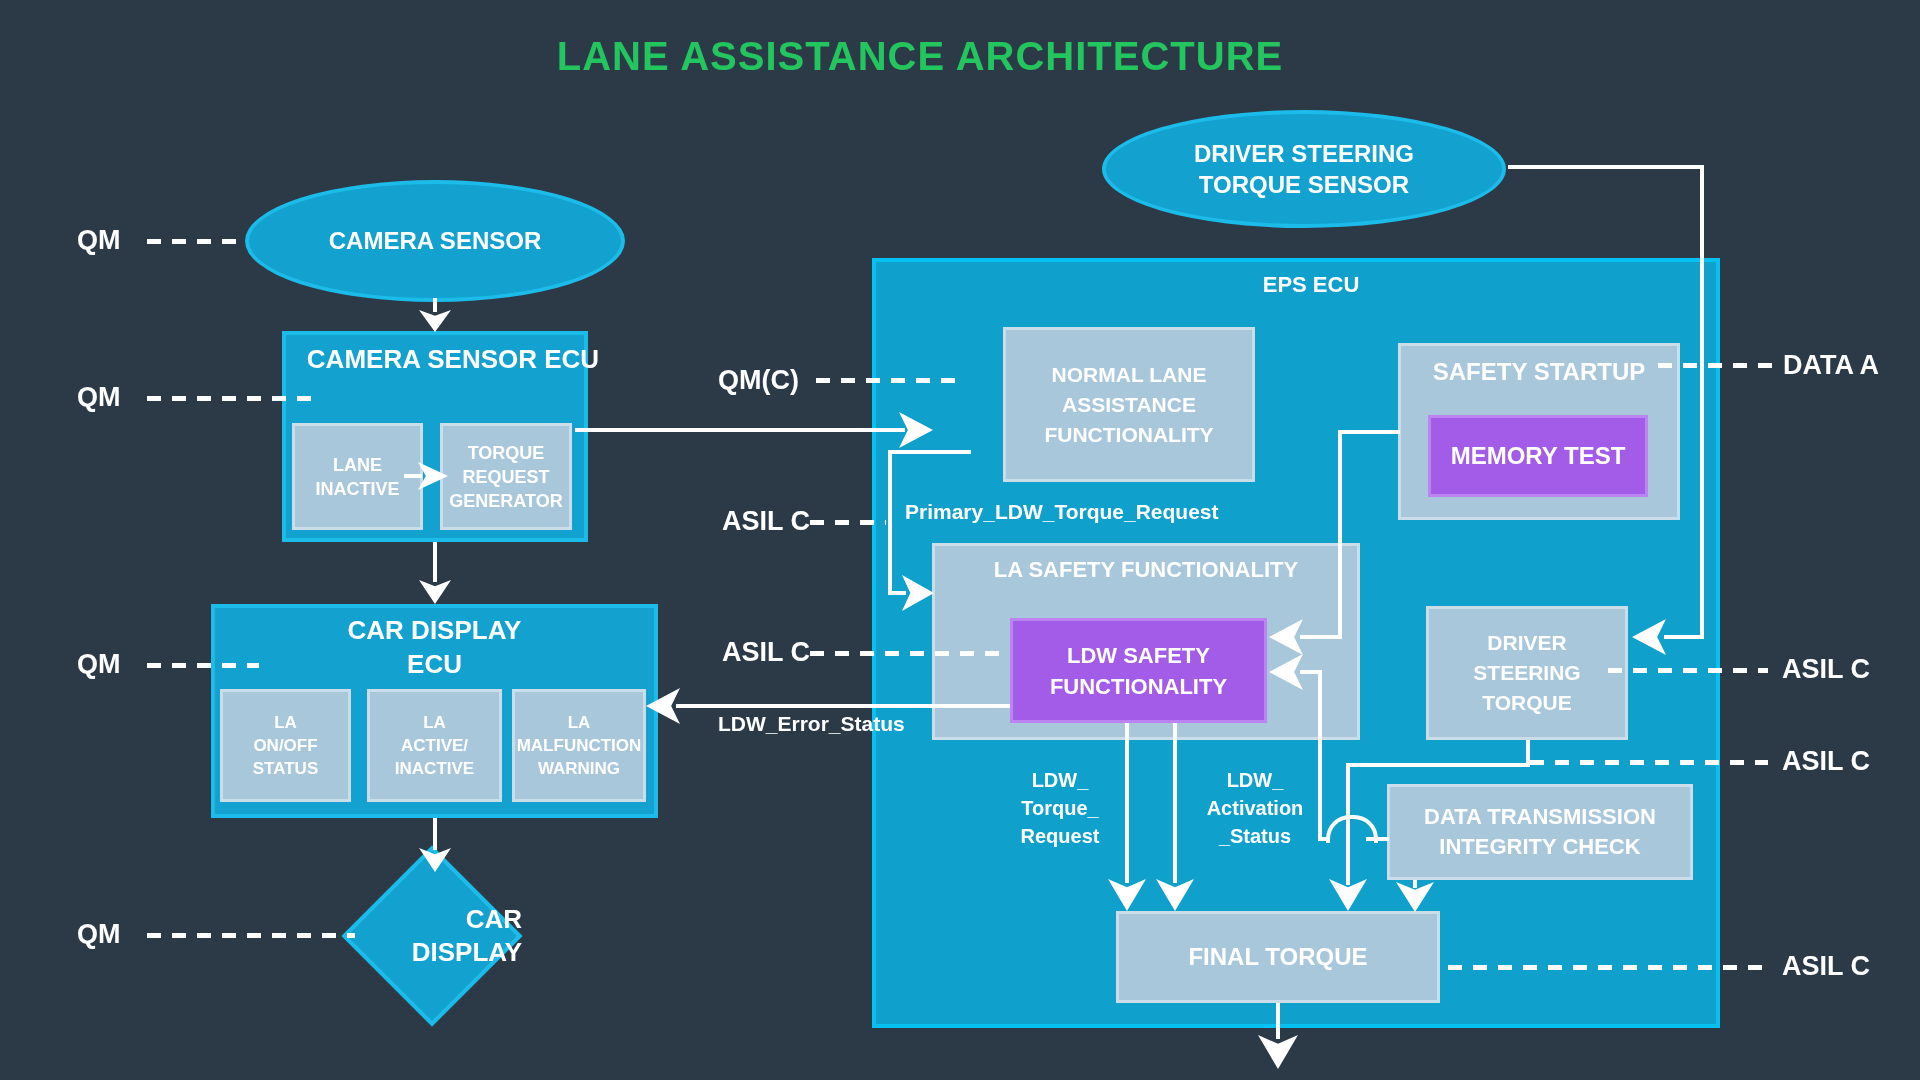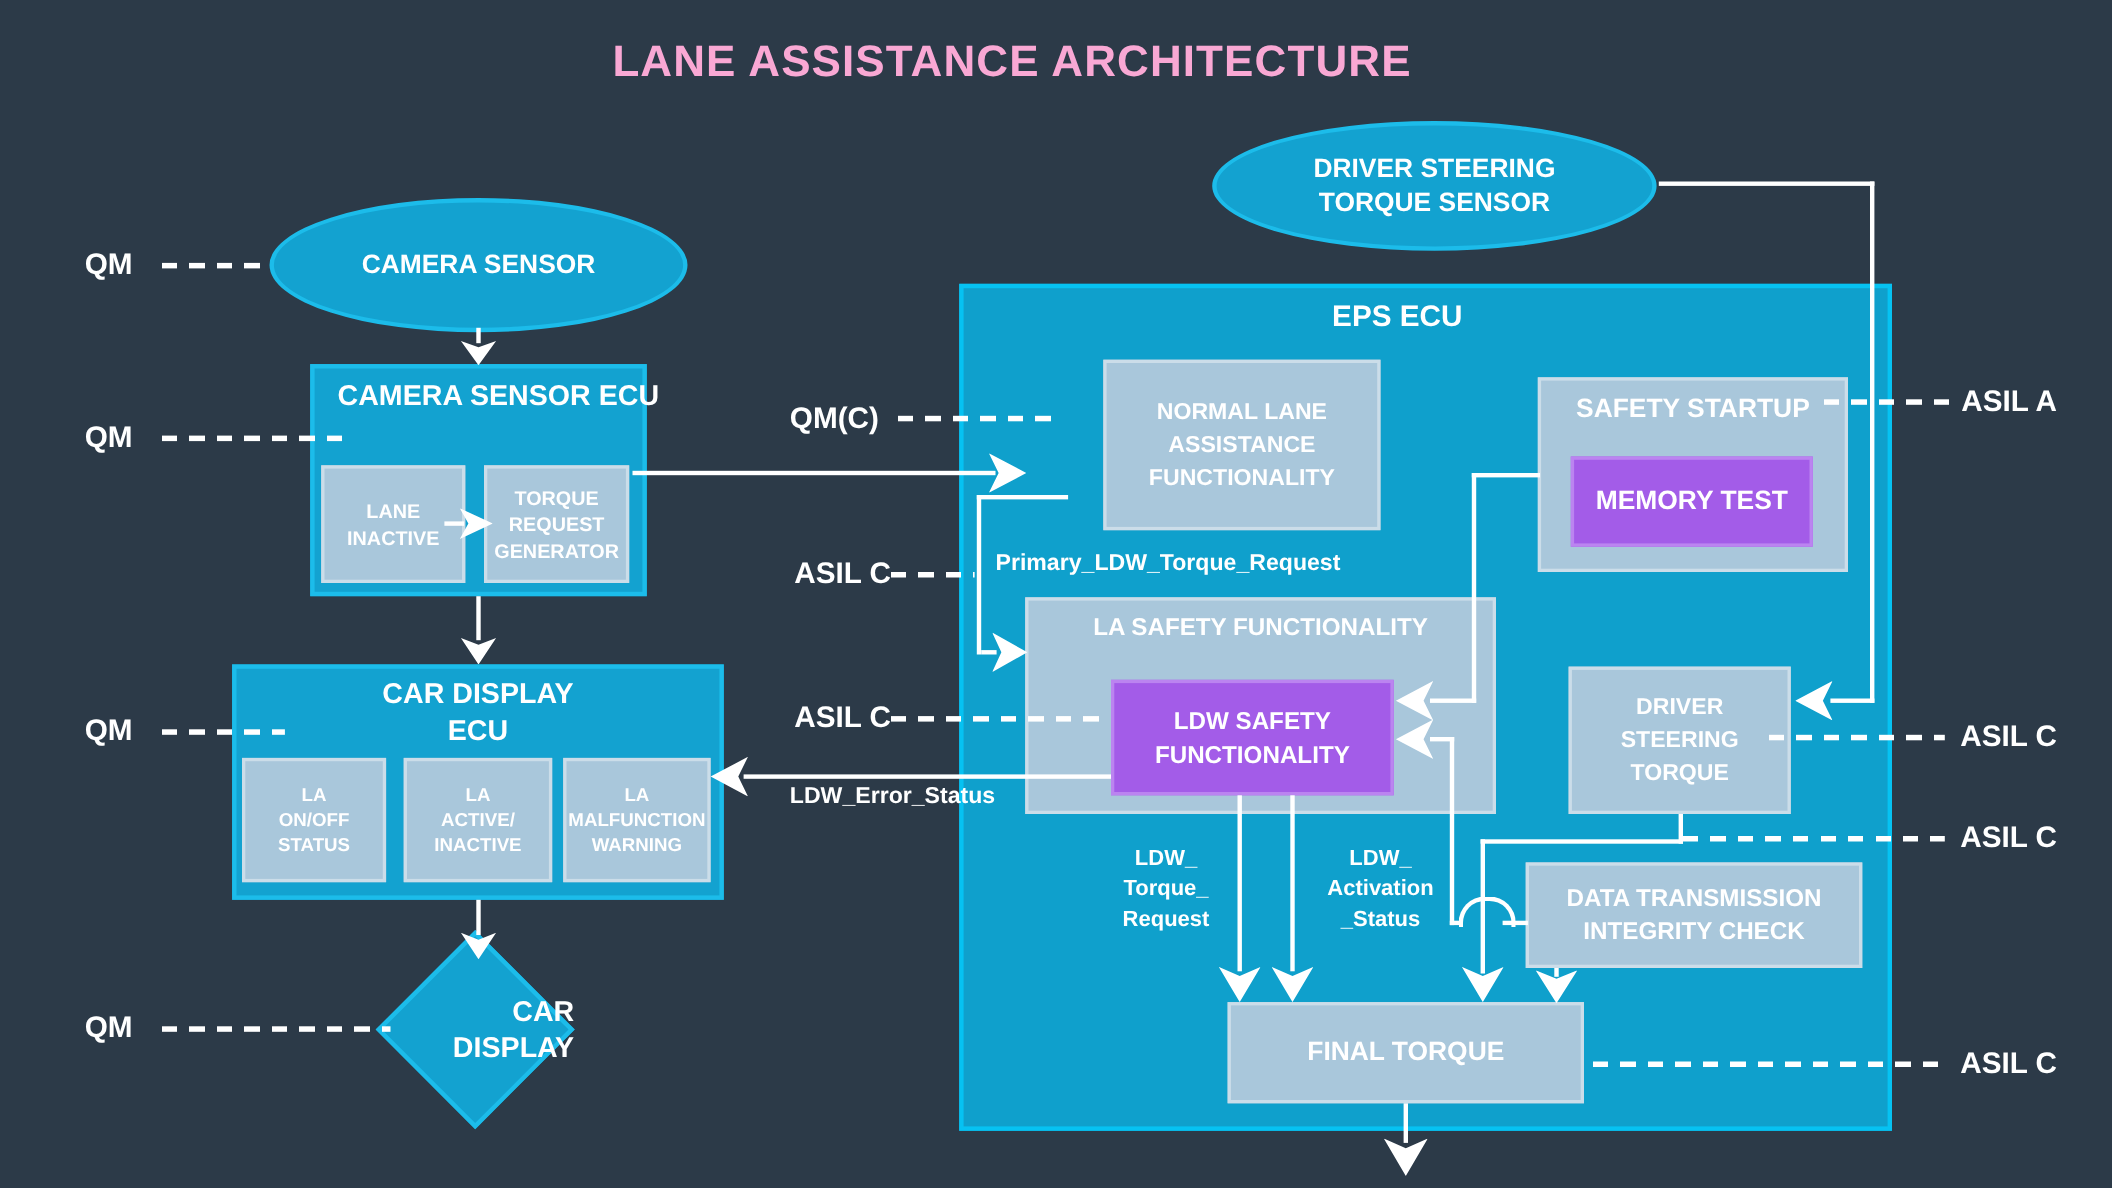--- a/index.html
+++ b/index.html
@@ -20,38 +20,38 @@
         background:repeating-linear-gradient(90deg,#fff 0,#fff 14px,transparent 14px,transparent 25px);}
   .ah{position:absolute;background:#FFFFFF;}
   .ah-r{clip-path:polygon(0 0,26% 50%,0 100%,100% 50%);}
   .ah-l{clip-path:polygon(100% 0,74% 50%,100% 100%,0 50%);}
   .ah-d{clip-path:polygon(0 0,50% 26%,100% 0,50% 100%);}
   .hop{position:absolute;border:4px solid #fff;border-bottom:none;border-radius:24px 24px 0 0;background:transparent;}
   
   .t-rating{font-size:27px;font-weight:600;}
   .t-box{font-weight:700;}
   
-  #title{left:430px;top:34px;width:980px;text-align:center;font-size:40px;font-weight:700;color:#f9a8d4;letter-spacing:1px;}
+  #title{left:430px;top:34px;width:980px;text-align:center;font-size:40px;font-weight:700;color:#22c55e;letter-spacing:1px;}
   
   #camera-sensor{left:245px;top:180px;width:380px;height:122px;}
   #cam-ecu{left:282px;top:331px;width:306px;height:211px;}
   #cam-ecu-title{left:282px;top:344px;width:306px;text-align:center;font-size:26px;font-weight:700;margin-left:18px;}
   #lane-sensing{left:292px;top:423px;width:131px;height:107px;font-size:18px;line-height:24px;}
   #torque-gen{left:440px;top:423px;width:132px;height:107px;font-size:18px;line-height:24px;}
   #car-ecu{left:211px;top:604px;width:447px;height:214px;}
   #car-ecu-title{left:211px;top:613px;width:447px;text-align:center;font-size:26px;line-height:34px;font-weight:700;}
   #la-onoff{left:220px;top:689px;width:131px;height:113px;font-size:17px;line-height:23px;}
   #la-active{left:367px;top:689px;width:135px;height:113px;font-size:17px;line-height:23px;}
   #la-malf{left:512px;top:689px;width:134px;height:113px;font-size:17px;line-height:23px;}
   #diamond{left:368px;top:872px;width:128px;height:128px;transform:rotate(45deg);}
   #diamond-label{left:342px;top:903px;width:180px;text-align:right;font-size:26px;line-height:33px;font-weight:700;}
   
   #dst-sensor{left:1102px;top:110px;width:404px;height:118px;font-size:24px;line-height:31px;font-weight:700;}
   #eps{left:872px;top:258px;width:848px;height:770px;}
-  #eps-label{left:1211px;top:272px;width:200px;text-align:left;font-size:27px;font-weight:700;}
+  #eps-label{left:1211px;top:272px;width:200px;text-align:center;font-size:22px;font-weight:700;}
   #normal-lane{left:971px;top:327px;width:252px;height:155px;font-size:21px;line-height:30px;margin-left:32px;}
   #safety-startup{left:1398px;top:343px;width:282px;height:177px;}
   #ss-title{left:1398px;top:358px;width:282px;text-align:center;font-size:24px;font-weight:700;}
   #memory-test{left:1428px;top:415px;width:220px;height:82px;font-size:24px;}
   #la-safety{left:932px;top:543px;width:428px;height:197px;}
   #las-title{left:932px;top:557px;width:428px;text-align:center;font-size:22px;font-weight:700;}
   #ldw{left:1010px;top:618px;width:257px;height:105px;font-size:22px;line-height:31px;}
   #dst-box{left:1426px;top:606px;width:202px;height:134px;font-size:21px;line-height:30px;}
   #dt-box{left:1387px;top:784px;width:306px;height:96px;font-size:22px;line-height:30px;}
   #final-torque{left:1116px;top:911px;width:324px;height:92px;font-size:24px;}
@@ -254,21 +254,21 @@
   <div class="dash" id="d-ar2"></div>
   <div class="dash" id="d-ar3"></div>
 
   <div class="lbl t-rating" id="qm1">QM</div>
   <div class="lbl t-rating" id="qm2">QM</div>
   <div class="lbl t-rating" id="qm3">QM</div>
   <div class="lbl t-rating" id="qm4">QM</div>
   <div class="lbl t-rating" id="qmc">QM(C)</div>
   <div class="lbl t-rating" id="asil-l1">ASIL C</div>
   <div class="lbl t-rating" id="asil-l2">ASIL C</div>
-  <div class="lbl t-rating" id="asil-a">ASIL A</div>
+  <div class="lbl t-rating" id="asil-a">DATA A</div>
   <div class="lbl t-rating" id="asil-r1">ASIL C</div>
   <div class="lbl t-rating" id="asil-r2">ASIL C</div>
   <div class="lbl t-rating" id="asil-r3">ASIL C</div>
 
   <div class="lbl" id="primary-lbl">Primary_LDW_Torque_Request</div>
   <div class="lbl" id="err-lbl">LDW_Error_Status</div>
   <div class="lbl" id="lt-lbl">
     <span>LDW_</span><br>
     <span>Torque_</span><br>
     <span>Request</span>

